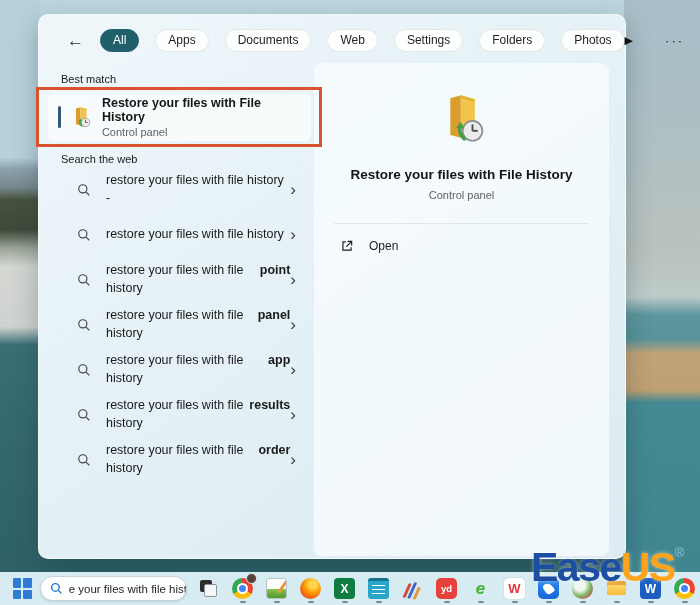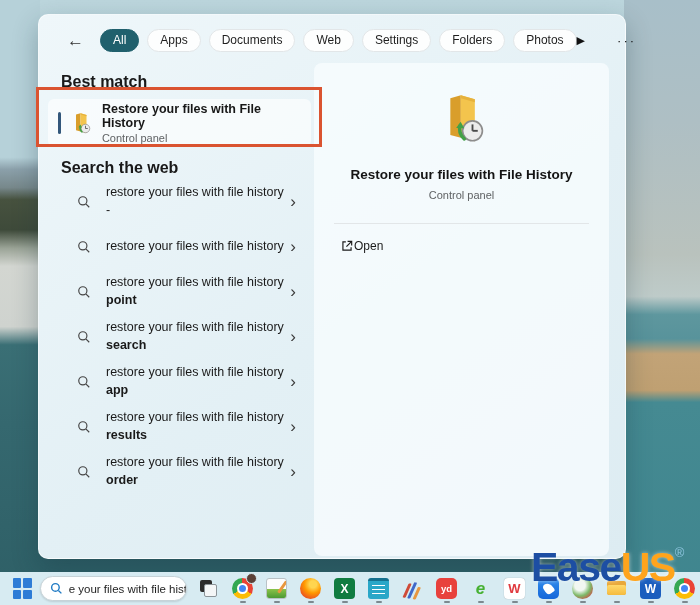--- a/index.html
+++ b/index.html
@@ -13,53 +13,53 @@
     background:linear-gradient(180deg,#a8bfc9 0%,#aebfc4 20%,#b9c2bd 42%,#becbc9 49%,#5e979e 52%,#58939b 56%,#c2a377 58.5%,#bfa072 64.5%,#458a92 66.5%,#3f858e 100%); }
 
   
   .panel { position:absolute; left:38px; top:14px; width:588px; height:545px; z-index:10;
     background:linear-gradient(145deg,#eff7fa 0%,#e3f0f5 55%,#ddecf2 100%);
     border:1px solid rgba(255,255,255,.6); border-radius:10px;
     box-shadow:0 10px 26px rgba(20,50,60,.30); }
 
   .topbar { position:absolute; top:0; left:0; right:0; height:50px; display:flex; align-items:center; padding:0 24px 0 28px; }
   .back { font-size:17px; color:#333; margin-right:16px; cursor:pointer; line-height:1; }
-  .tabs { display:flex; gap:8px; align-items:center; }
+  .tabs { display:flex; gap:16px; align-items:center; }
   .tab { height:23px; padding:0 12px; display:flex; align-items:center; border-radius:12px;
     background:#fdfefe; border:1px solid #e2e6e8; font-size:12px; color:#1f1f1f; cursor:pointer; white-space:nowrap; }
   .tab.active { background:#20606d; border-color:#20606d; color:#fff; }
   .play { margin-left:auto; font-size:11px; color:#111; cursor:pointer; }
   .dots { margin-left:32px; margin-right:4px; font-size:13px; letter-spacing:2px; color:#111; cursor:pointer; }
 
   
   .leftcol { position:absolute; left:0; top:50px; width:275px; bottom:0; }
-  .sec-header { font-size:16px; font-weight:700; color:#191919; margin:8px 0 8px 22px; }
+  .sec-header { font-size:11px; font-weight:400; color:#191919; margin:8px 0 8px 22px; }
   .bm-card { margin-left:9px; width:263px; height:48px; background:rgba(255,255,255,.62);
     border-radius:6px; display:flex; align-items:center; padding:0 10px; cursor:pointer; }
   .bm-accent { width:3px; height:22px; background:#33577b; border-radius:2px; margin-right:8px; }
   .bm-texts { display:flex; flex-direction:column; margin-left:9px; }
   .bm-title { font-size:12.5px; font-weight:700; color:#171717; }
   .bm-sub { font-size:11px; color:#5f6264; margin-top:2px; }
   .sec-header.web { margin-top:12px; margin-bottom:2px; }
 
   .sug-row { height:45px; margin:0 6px 0 8px; display:flex; align-items:center; padding:0 6px 0 30px; cursor:pointer; border-radius:5px; }
   .sug-ic { flex:0 0 auto; margin-right:15px; display:flex; }
-  .sug-texts { display:flex; flex-direction:column; line-height:1.4; }
+  .sug-texts { display:flex; flex-direction:row; line-height:1.4; }
   .sug-l1 { font-size:12.5px; color:#1a1a1a; }
   .sug-l2 { font-size:12.5px; font-weight:700; color:#1a1a1a; }
   .sug-l2.muted { font-size:11.5px; font-weight:400; color:#5e6163; }
   .sug-chev { margin-left:auto; font-size:17px; color:#3c3c3c; padding-right:6px; line-height:1; }
 
   
   .preview { position:absolute; left:275px; top:48px; width:295px; bottom:2px;
     background:rgba(250,253,255,.72); border-radius:8px; display:flex; flex-direction:column; align-items:center; padding-top:26px; }
   .pv-title { font-size:13.5px; font-weight:600; color:#141414; margin-top:20px; text-align:center; }
   .pv-sub { font-size:11px; color:#5f6264; margin-top:7px; }
   .pv-div { width:calc(100% - 40px); height:1px; background:#e2e6e8; margin-top:22px; }
-  .pv-open { align-self:stretch; display:flex; align-items:center; padding:15px 26px; cursor:pointer; }
+  .pv-open { align-self:stretch; display:flex; align-items:center; gap:15px; padding:15px 26px; cursor:pointer; }
   .pv-open-label { font-size:12px; color:#1b1b1b; }
 
   
   .annot { position:absolute; left:36px; top:87px; width:286px; height:60px;
     border:3px solid #da5330; z-index:40; pointer-events:none; }
 
   
   .taskbar { position:absolute; left:0; bottom:0; width:700px; height:33px; z-index:50;
     background:#d7ebf2; display:flex; align-items:center; padding:0 4px; }
   .winlogo { width:21px; height:21px; margin:0 8px 0 9px; display:grid; grid-template-columns:1fr 1fr; gap:2px; cursor:pointer; }
@@ -204,21 +204,21 @@
 
     <div class="sug-row">
       <span class="sug-ic">
           <svg width="14" height="14" viewBox="0 0 24 24" fill="none" stroke="#454545" stroke-width="2">
             <circle cx="10" cy="10" r="7"></circle>
             <line x1="15.5" y1="15.5" x2="21" y2="21"></line>
           </svg>
         </span>
       <div class="sug-texts">
         <span class="sug-l1">restore your files with file history</span>
-        <span class="sug-l2">search</span>
+        <span class="sug-l2">panel</span>
       </div>
       <span class="sug-chev">›</span>
     </div>
 
     <div class="sug-row">
       <span class="sug-ic">
           <svg width="14" height="14" viewBox="0 0 24 24" fill="none" stroke="#454545" stroke-width="2">
             <circle cx="10" cy="10" r="7"></circle>
             <line x1="15.5" y1="15.5" x2="21" y2="21"></line>
           </svg>

